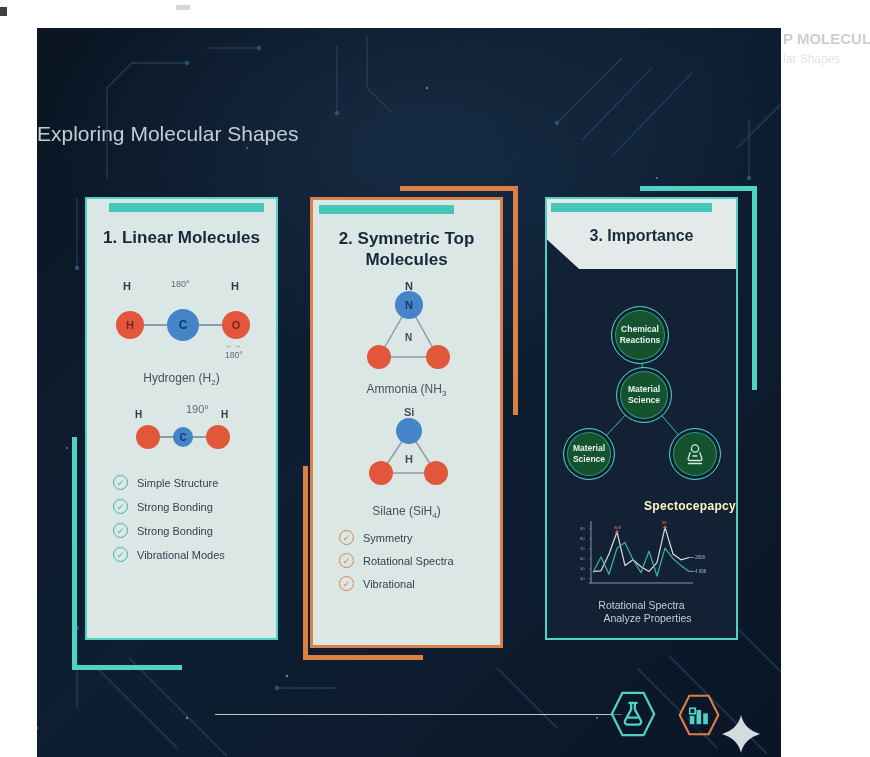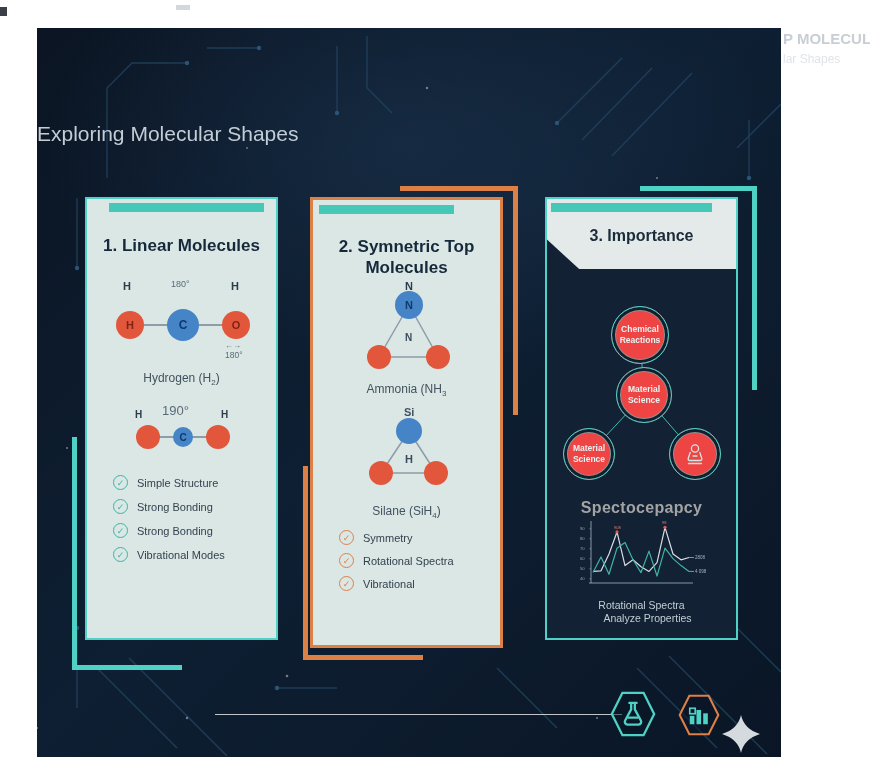--- a/index.html
+++ b/index.html
@@ -43,21 +43,21 @@
            border-left:5px solid #4fd1c5; border-bottom:5px solid #4fd1c5; }
   .of-c1b{ left:35px; top:409px; width:5px; height:170px; background:#4fd1c5; }
   .of-c2tr { left:363px; top:158px; width:118px; height:229px;
            border-top:5px solid #dd8046; border-right:5px solid #dd8046; }
   .of-c2bl { left:266px; top:438px; width:120px; height:194px;
            border-left:5px solid #dd8046; border-bottom:5px solid #dd8046; }
   .of-c3tr { left:603px; top:158px; width:117px; height:204px;
            border-top:5px solid #4fd1c5; border-right:5px solid #4fd1c5; }
 
   .card-title { position:absolute; top:28px; left:0; width:100%; text-align:center;
-    color:#15293a; font-size:17px; font-weight:bold; line-height:1.25;margin-top:8px; }
+    color:#15293a; font-size:17px; font-weight:bold; line-height:1.25; }
 
   
   .mol { position:absolute; left:0; width:100%; }
   .atom { position:absolute; border-radius:50%; display:flex; align-items:center; justify-content:center;
           font-weight:bold; }
   .atom-red  { background:#e2573b; color:#7e2413; }
   .atom-blue { background:#4584c7; color:#0f3a6b; }
   .bond { position:absolute; height:2px; background:#8d9ca7; }
   .mlabel { position:absolute; font-weight:bold; color:#2c3c4c; font-size:11px; }
   .mangle { position:absolute; color:#5a6b78; font-size:9px; }
@@ -70,26 +70,26 @@
     color:#3fb3a7; font-size:9px; display:flex; align-items:center; justify-content:center; flex:0 0 auto; }
   .check-orange { border-color:#dd8046; color:#dd8046; }
   .check-txt { color:#33424f; font-size:11px; }
 
   
   .c3-header { position:absolute; top:0; left:0; width:100%; height:70px; background:#e4eaea; z-index:2;
     clip-path:polygon(0 0, 100% 0, 100% 100%, 17% 100%, 0 58%); }
   .c3-title { position:absolute; top:28px; width:100%; text-align:center; color:#1a2b3a;
     font-size:16px; font-weight:bold; }
   .node-links { position:absolute; left:0; top:0; z-index:1; }
-  .node { position:absolute; border-radius:50%; border:1.5px solid #4fd1c5; background:#ef4444;
+  .node { position:absolute; border-radius:50%; border:1.5px solid #4fd1c5; background:#14532d;
     box-shadow: inset 0 0 0 3px #0f2032, inset 0 0 0 4px rgba(79,209,197,0.55);
     display:flex; flex-direction:column; align-items:center; justify-content:center;
     color:#e8f2f2; font-size:8.5px; font-weight:bold; text-align:center; line-height:1.25; z-index:2; }
-  .chart-title { position:absolute; top:300px; width:100%; text-align:center; color:#a3a3a3;
-    font-size:16px; font-weight:bold; letter-spacing:.3px; }
+  .chart-title { position:absolute; top:300px; width:100%; text-align:right; color:#fef9c3;
+    font-size:12px; font-weight:bold; letter-spacing:.3px; }
   .mini-chart { position:absolute; left:30px; top:318px; }
   .chart-cap { position:absolute; width:100%; text-align:center; color:#c2cdd4; font-size:10.5px; }
 
   
   .footer-line { position:absolute; left:178px; top:686px; width:407px; height:1px;
     background:rgba(255,255,255,0.75); }
   .banner { position:absolute; left:253px; top:672px; width:240px; height:29px; background:#ee8c3a;
     clip-path:polygon(5% 0, 95% 0, 100% 50%, 95% 100%, 5% 100%, 0 50%);
     display:flex; align-items:center; justify-content:center;
     color:#ffffff; font-size:13px; font-weight:bold; letter-spacing:.4px; }
@@ -178,21 +178,21 @@
       <div class="atom atom-red" style="left:135px;top:17px;width:28px;height:28px;font-size:11px;">O</div>
       <div class="mangle" style="left:138px;top:47px;font-size:8px;">←→</div>
       <div class="mangle" style="left:138px;top:56px;font-size:8.5px;">180°</div>
     </div>
 
     <div class="caption" style="top:172px;"><span>Hydrogen (H</span><sub>2</sub><span>)</span></div>
 
     <div class="mol" style="top:210px;height:56px;">
       <div class="bond" style="left:61px;top:27px;width:70px;"></div>
       <div class="mlabel" style="left:48px;top:0px;font-size:10px;">H</div>
-      <div class="mangle" style="left:75px;top:-6px;font-size:13px;">190°</div>
+      <div class="mangle" style="left:99px;top:-6px;font-size:11px;">190°</div>
       <div class="mlabel" style="left:134px;top:0px;font-size:10px;">H</div>
       <div class="atom atom-red" style="left:49px;top:16px;width:24px;height:24px;"></div>
       <div class="atom atom-blue" style="left:86px;top:18px;width:20px;height:20px;font-size:10px;">C</div>
       <div class="atom atom-red" style="left:119px;top:16px;width:24px;height:24px;"></div>
     </div>
 
     <div class="check-row" style="top:276px;">
       <span class="check-ic">✓</span>
       <span class="check-txt">Simple Structure</span>
     </div>

